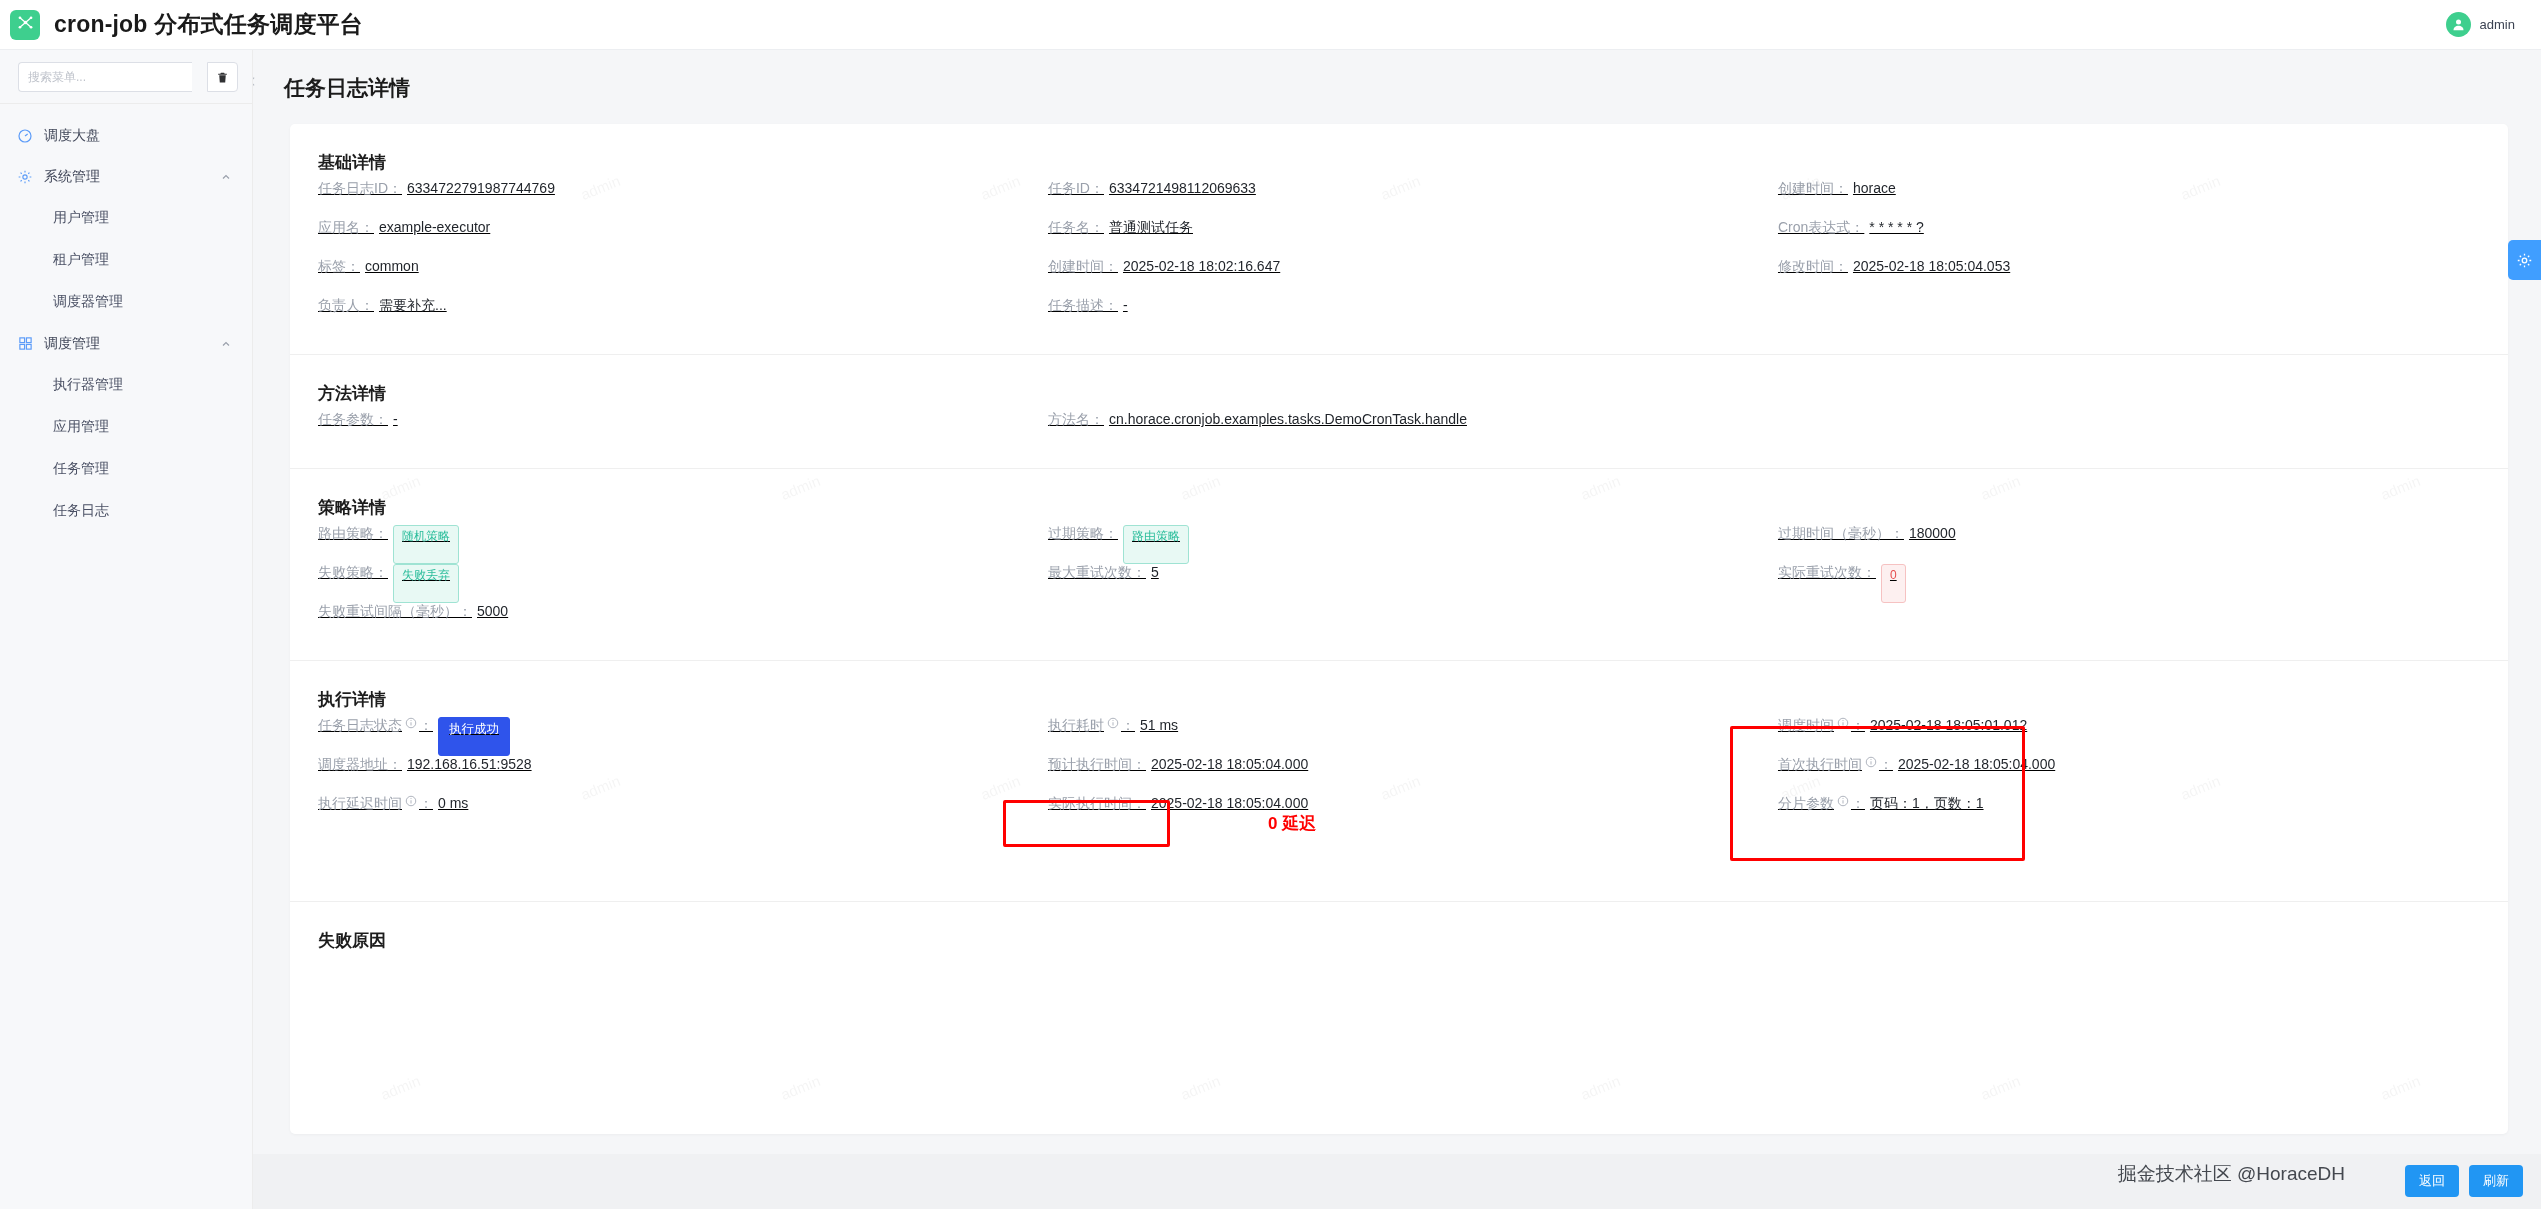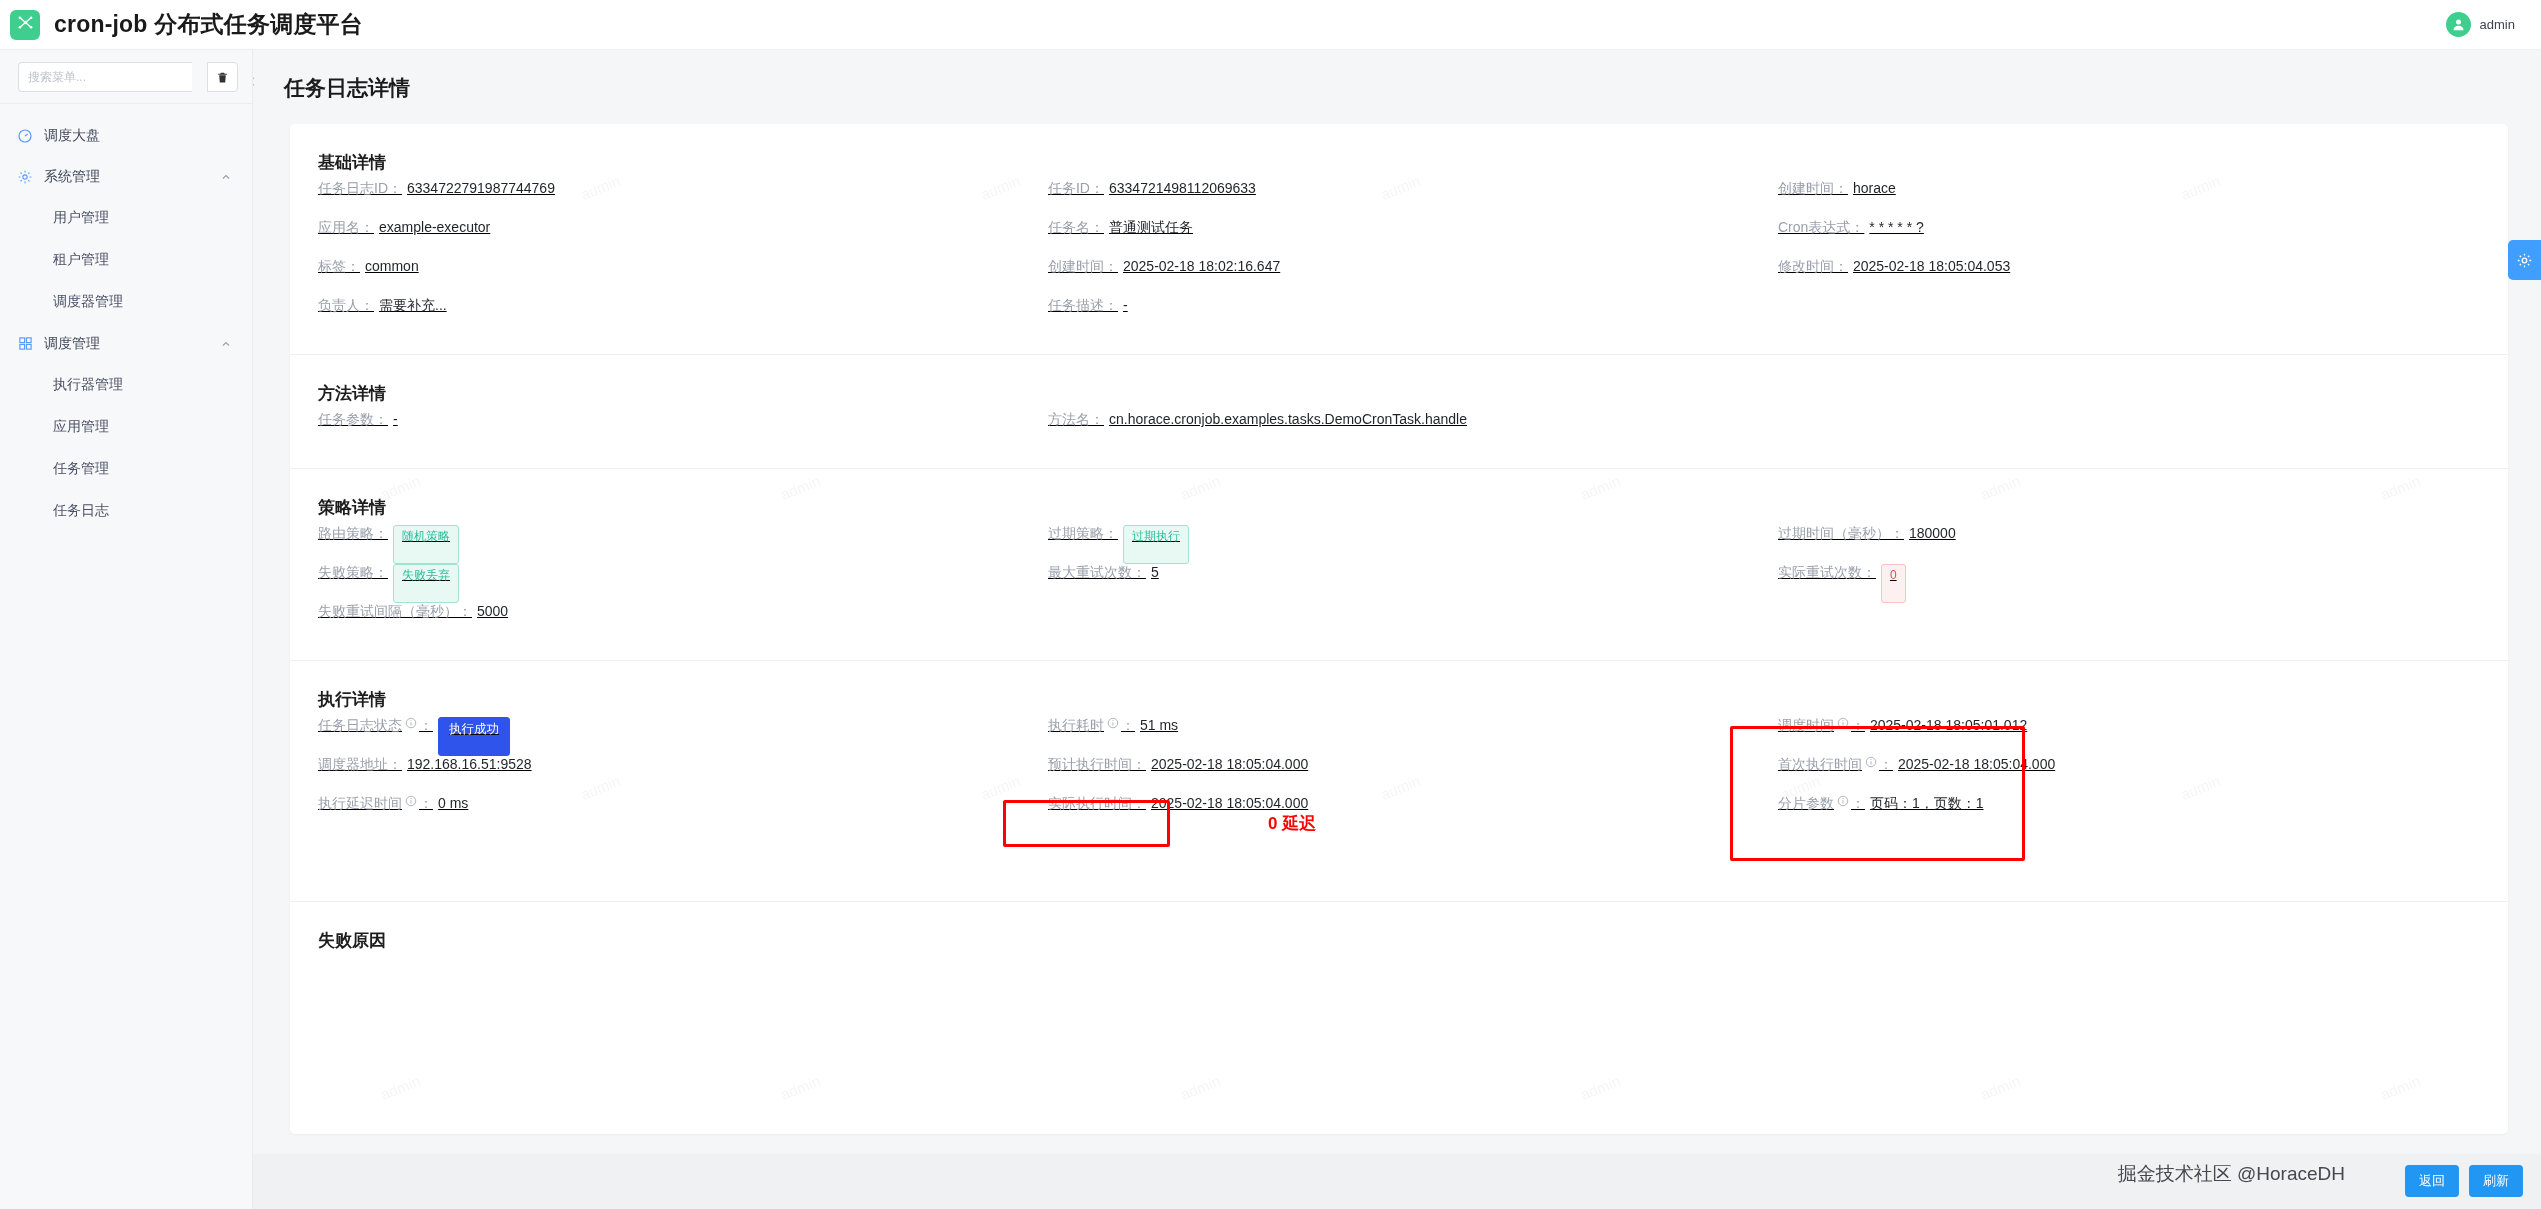--- a/index.html
+++ b/index.html
@@ -414,21 +414,21 @@
 
     <div class="section">
       <div class="section-title">策略详情</div>
       <div class="grid">
         <div class="field">
           <span class="f-label">路由策略：</span>
           <span class="tag tag-teal">随机策略</span>
         </div>
         <div class="field">
           <span class="f-label">过期策略：</span>
-          <span class="tag tag-teal">过期执行</span>
+          <span class="tag tag-teal">路由策略</span>
         </div>
         <div class="field">
           <span class="f-label">过期时间（毫秒）：</span>
           <span class="f-value">180000</span>
         </div>
         <div class="field">
           <span class="f-label">失败策略：</span>
           <span class="tag tag-teal">失败丢弃</span>
         </div>
         <div class="field">

